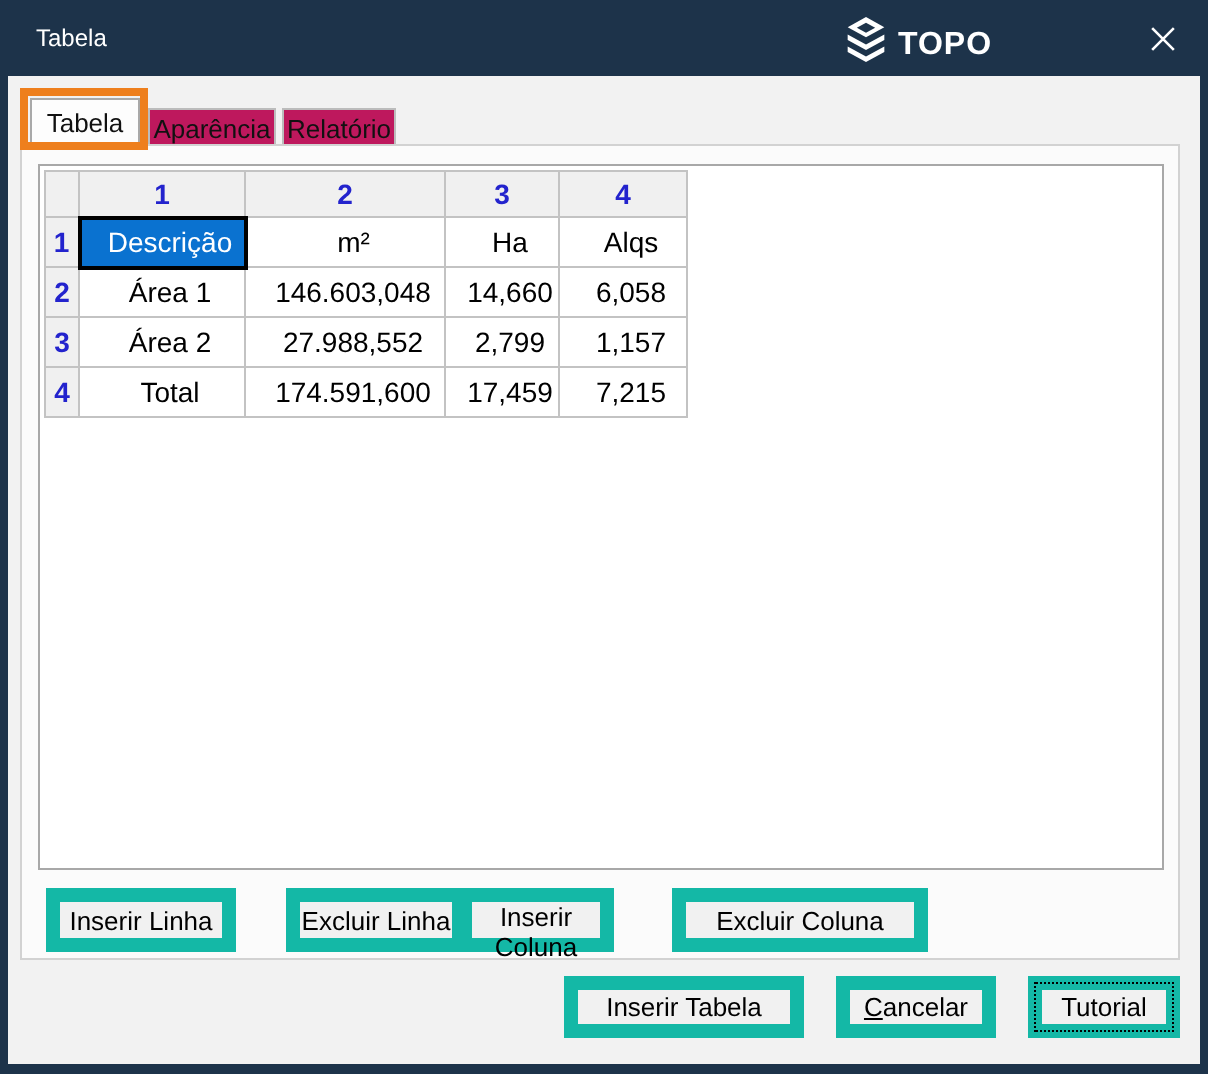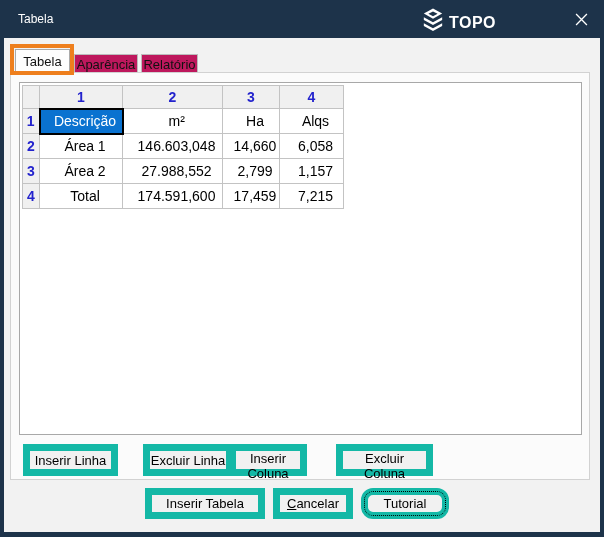--- a/index.html
+++ b/index.html
@@ -82,30 +82,30 @@
   
   .btn {
     position: absolute; height: 32px;
     background: #f1f1f1; border: 7px solid #14b8a6;
     font-family: "Liberation Sans", sans-serif; font-size: 13px; color: #000;
     cursor: pointer;
   }
   .btn-insert-row { left: 12px;  top: 371px; width: 95px; }
   .btn-delete-row { left: 132px; top: 371px; width: 90px; }
   .btn-insert-col { left: 218px; top: 371px; width: 78px; }
-  .btn-delete-col { left: 325px; top: 371px; width: 97px; }
+  .btn-delete-col { left: 325px; top: 371px; width: 128px; }
 
   .footer {
     position: absolute; left: 0; top: 450px; width: 586px; height: 31px;
-    display: flex; justify-content: center; gap: 8px;
+    display: flex; justify-content: flex-end; gap: 16px;
   }
   .footer .btn { position: static; height: 31px; }
   .btn-insert-table { width: 120px; }
   .btn-cancel { width: 80px; }
-  .btn-tutorial { width: 88px; outline: 1px dotted #000; outline-offset: -4px; border-radius: 12px; }
+  .btn-tutorial { width: 76px; outline: 1px dotted #000; outline-offset: -4px; }
   .underline-first::first-letter { text-decoration: underline; }
 
   
   .highlight-box {
     position: absolute; left: 10px; top: 44px; width: 64px; height: 31px;
     border: 4px solid #ee7f1d; z-index: 10; pointer-events: none;
   }
 </style>
 </head>
 <body>

